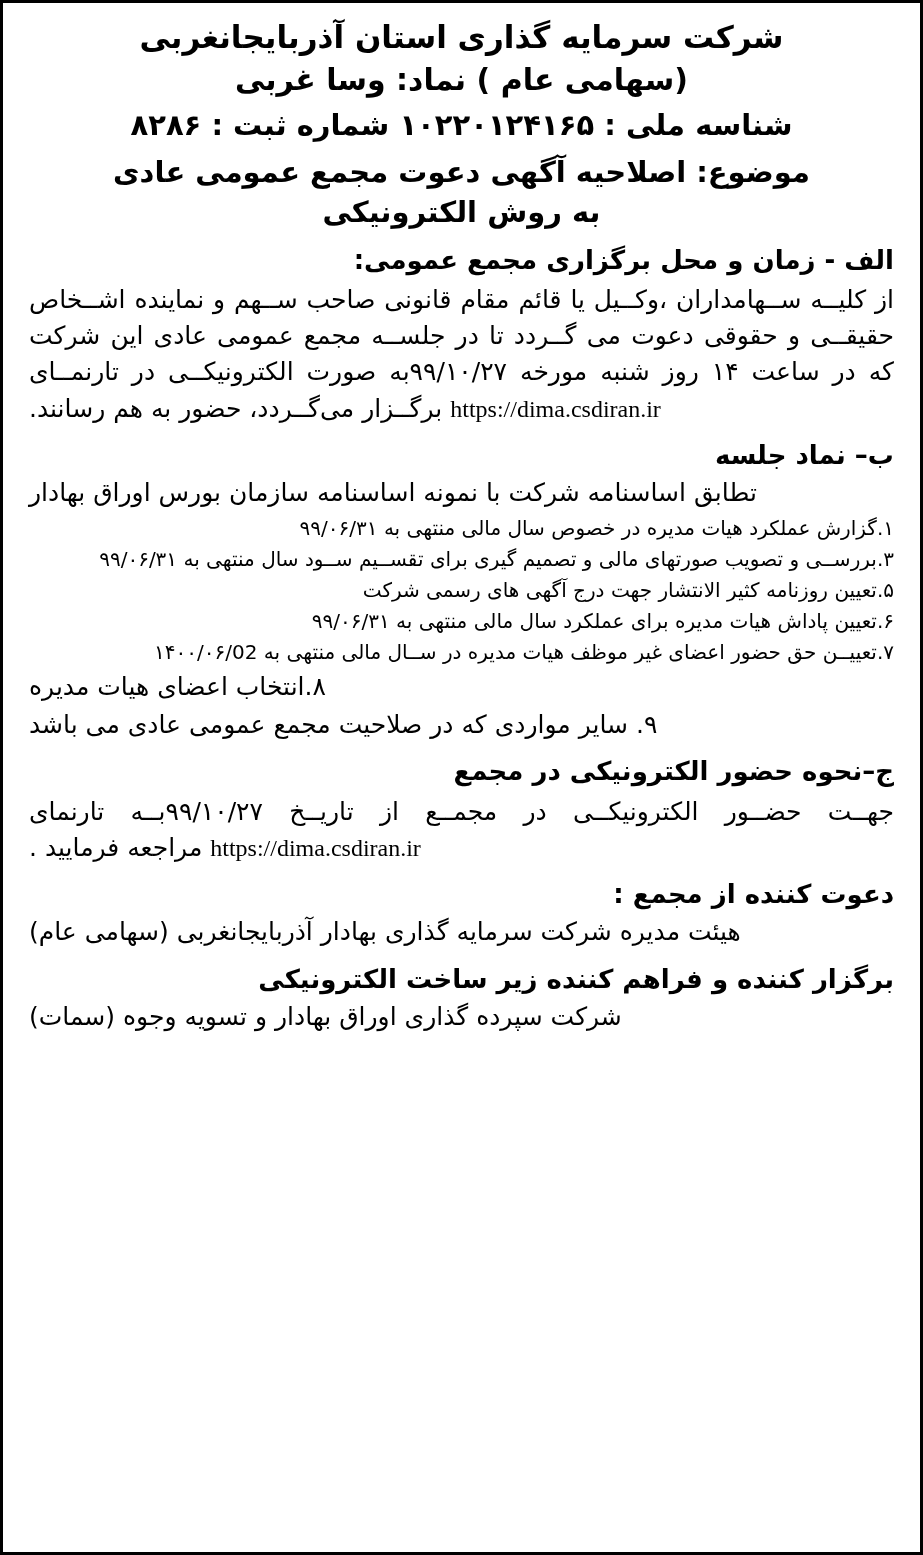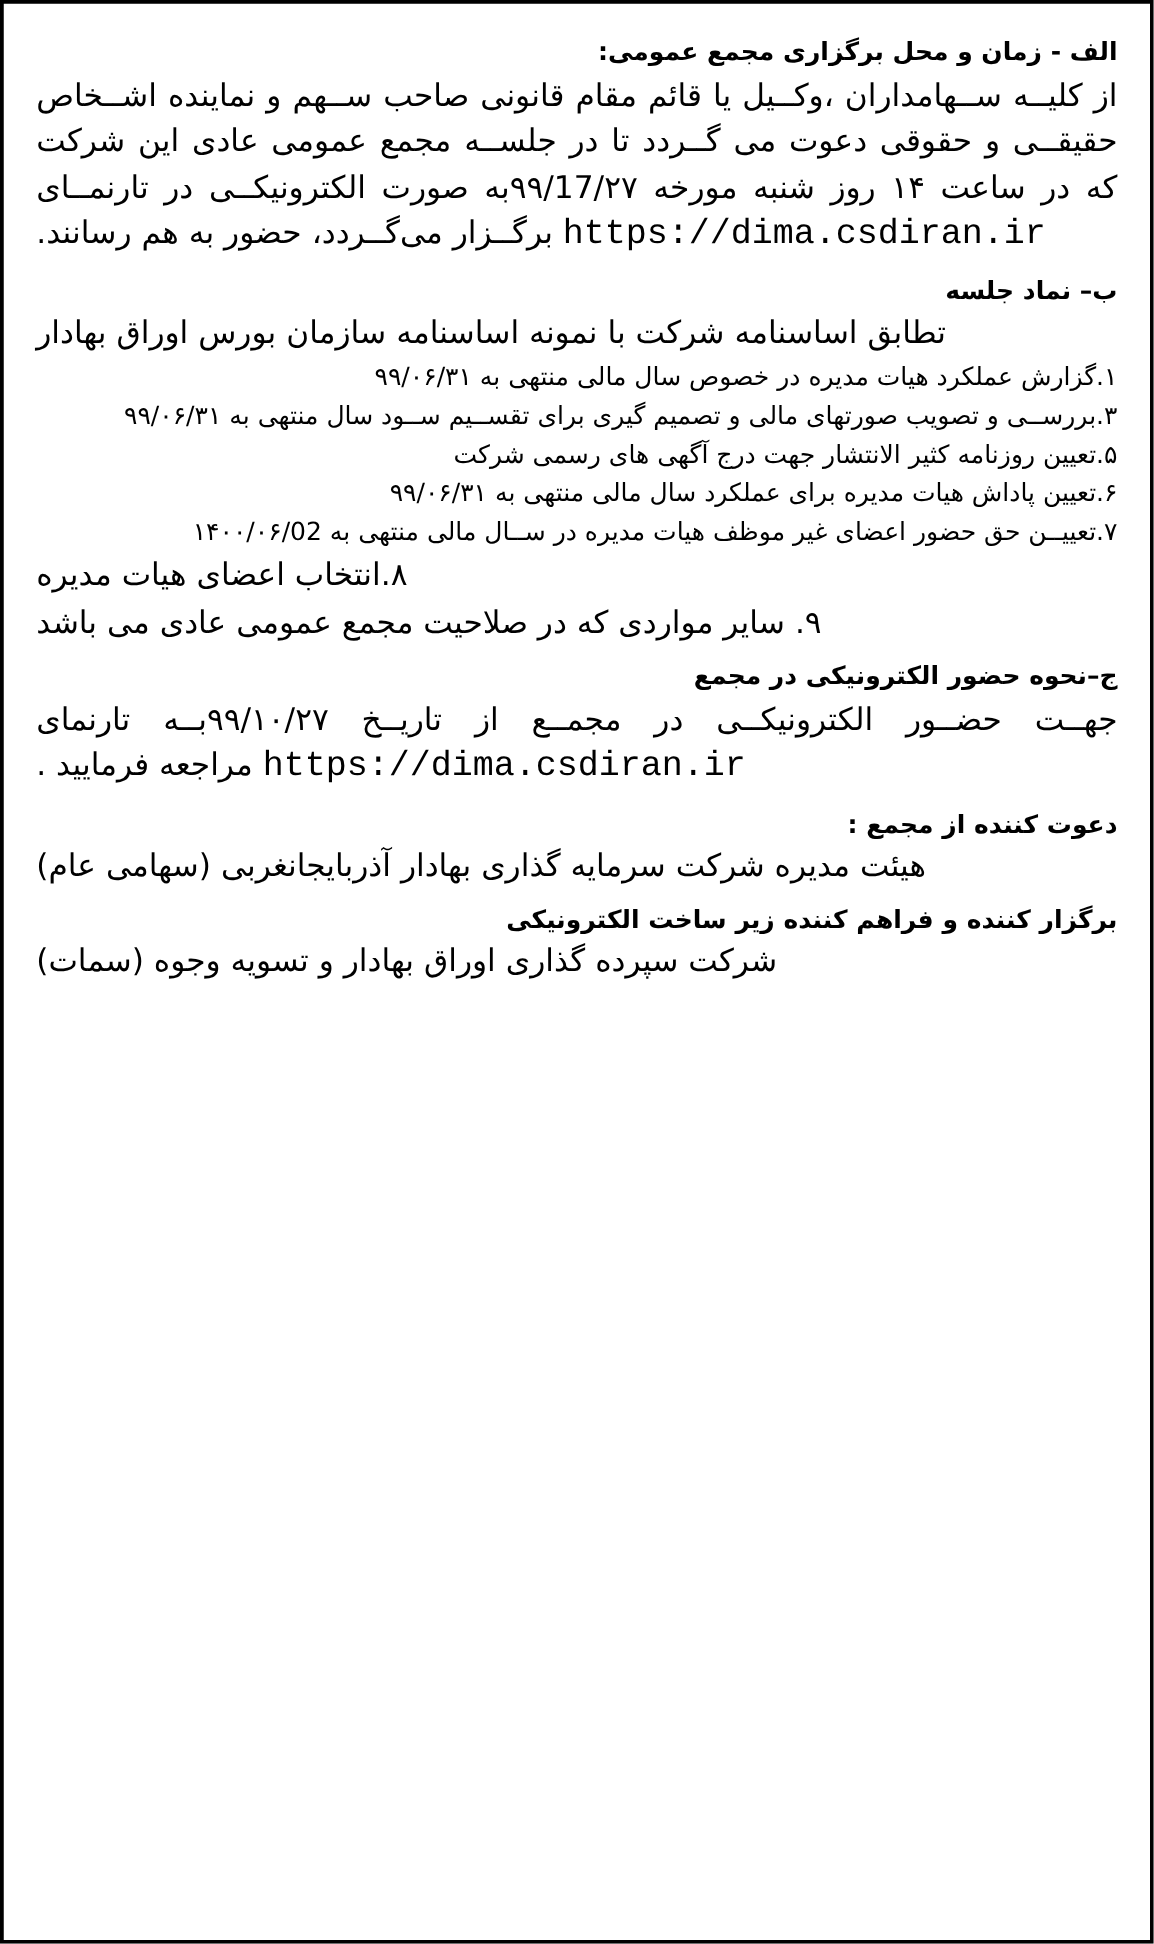--- a/index.html
+++ b/index.html
@@ -49,21 +49,21 @@
     font-size: 29px;
     line-height: 1.38;
     margin-top: 6px;
   }
   .t5 {
     font-size: 29px;
     line-height: 1.38;
   }
   .sec-head {
     font-weight: bold;
-    font-size: 20px;
+    font-size: 26px;
     text-align: right;
     margin-top: 10px;
     line-height: 1.4;
   }
   .body-text {
     font-size: 25px;
     line-height: 1.45;
     text-align: justify;
     text-align-last: right;
     margin-top: 4px;
@@ -78,35 +78,42 @@
     text-align-last: right;
     margin-top: 2px;
   }
   .plain {
     font-size: 25px;
     line-height: 1.45;
     text-align: left;
     margin-top: 2px;
   }
   .latin {
-    font-family: Liberation Mono, monospace;
+    font-family: Liberation Serif, serif;
     direction: ltr;
     unicode-bidi: embed;
-    font-size: 28px;
+    font-size: 24px;
   }
 </style>
 </head>
 <body>
 
 <div class="page">
   <div class="inner">
 
+    <div class="title-block">
+      <div class="t1">شرکت سرمایه گذاری استان آذربایجانغربی</div>
+      <div class="t2">(سهامی عام ) نماد: وسا غربی</div>
+      <div class="t3">شناسه ملی : ۱۰۲۲۰۱۲۴۱۶۵    شماره ثبت : ۸۲۸۶</div>
+      <div class="t4">موضوع: اصلاحیه آگهی دعوت مجمع عمومی عادی</div>
+      <div class="t5">به روش  الکترونیکی</div>
+    </div>
 
     <div class="sec-head">الف - زمان و محل برگزاری مجمع عمومی:</div>
-    <div class="body-text lastcenter"><span>از کلیــه ســهامداران ،وکــیل یا قائم مقام قانونی صاحب ســهم و نماینده اشــخاص حقیقــی و حقوقی دعوت می گــردد تا در جلســه مجمع عمومی عادی این شرکت که در ساعت ۱۴ روز شنبه مورخه ۹۹/17/۲۷به صورت الکترونیکــی در تارنمــای </span><span class="latin">https://dima.csdiran.ir</span><span> برگــزار می‌گــردد، حضور به هم رسانند.</span></div>
+    <div class="body-text lastcenter"><span>از کلیــه ســهامداران ،وکــیل یا قائم مقام قانونی صاحب ســهم و نماینده اشــخاص حقیقــی و حقوقی دعوت می گــردد تا در جلســه مجمع عمومی عادی این شرکت که در ساعت ۱۴ روز شنبه مورخه ۹۹/۱۰/۲۷به صورت الکترونیکــی در تارنمــای </span><span class="latin">https://dima.csdiran.ir</span><span> برگــزار می‌گــردد، حضور به هم رسانند.</span></div>
 
     <div class="sec-head">ب– نماد جلسه</div>
     <div class="plain">تطابق اساسنامه شرکت با نمونه اساسنامه سازمان بورس اوراق بهادار</div>
     <div class="list-item">۱.گزارش عملکرد هیات مدیره در خصوص سال مالی منتهی به ۹۹/۰۶/۳۱</div>
     <div class="list-item">۳.بررســی و تصویب صورتهای مالی و تصمیم گیری برای تقســیم ســود سال منتهی به ۹۹/۰۶/۳۱</div>
     <div class="list-item">۵.تعیین روزنامه کثیر الانتشار جهت درج آگهی های رسمی شرکت</div>
     <div class="list-item">۶.تعیین پاداش هیات مدیره برای عملکرد سال مالی منتهی به ۹۹/۰۶/۳۱</div>
     <div class="list-item">۷.تعییــن حق حضور اعضای غیر موظف هیات مدیره در ســال مالی منتهی به ۱۴۰۰/۰۶/02</div>
     <div class="plain">۸.انتخاب اعضای هیات مدیره</div>
     <div class="plain">۹. سایر مواردی که در صلاحیت مجمع عمومی عادی می باشد</div>

